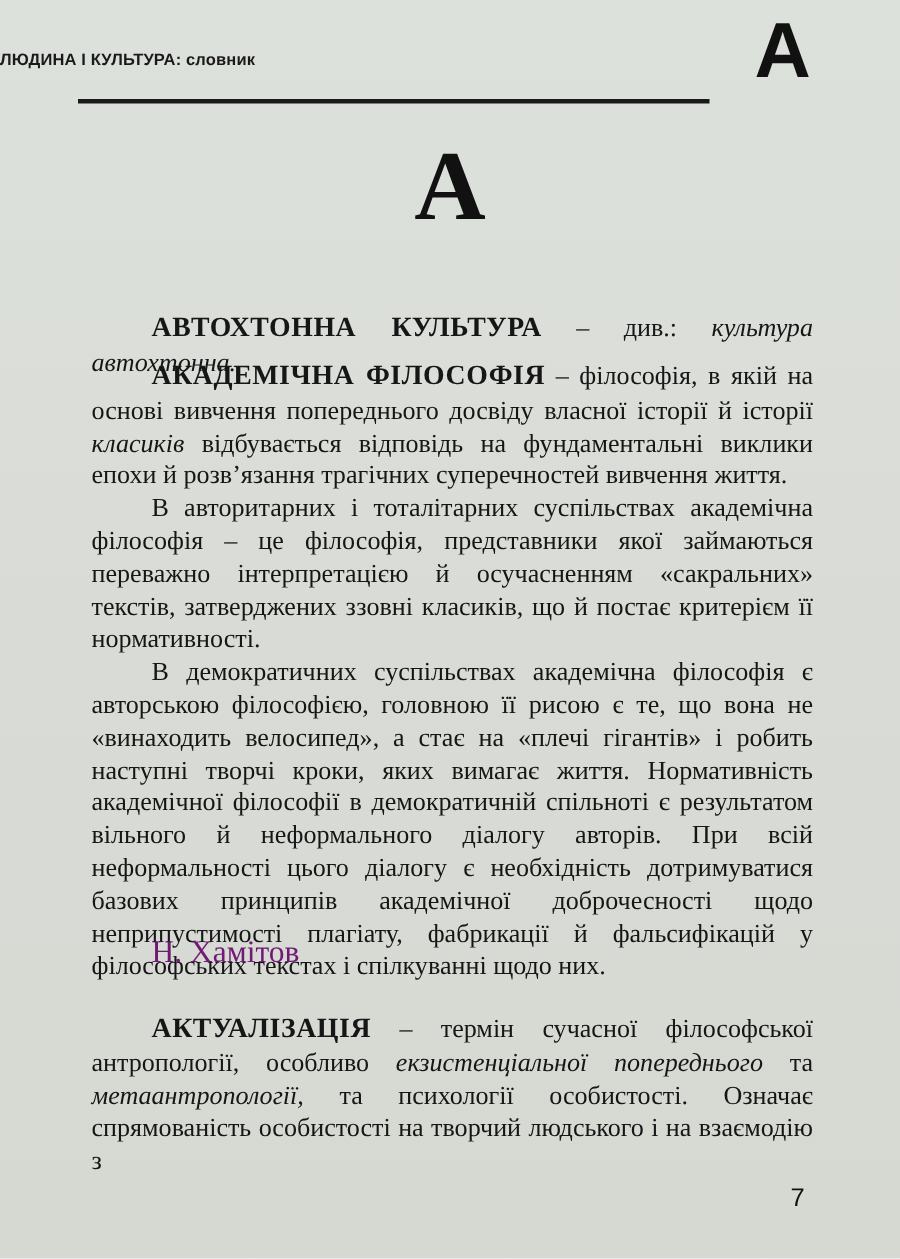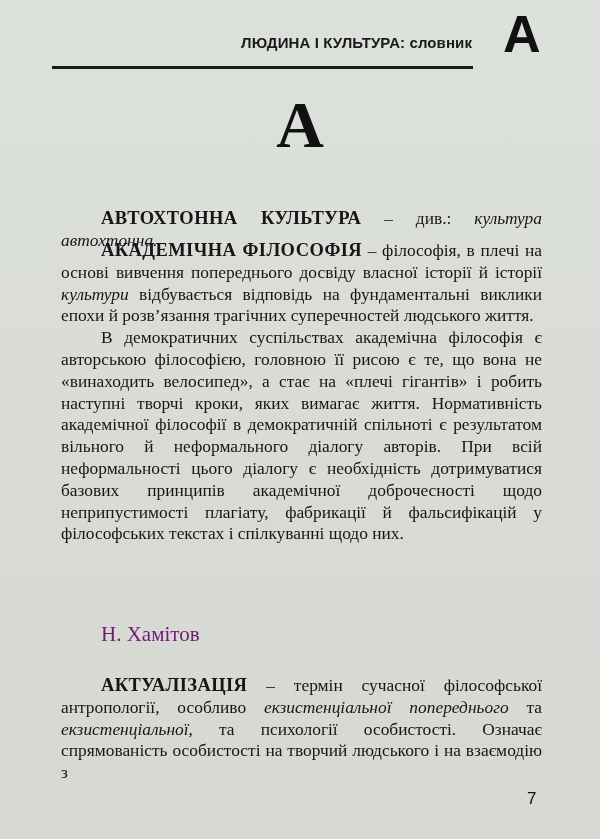--- a/index.html
+++ b/index.html
@@ -6,23 +6,23 @@
     body {
       width: 600px; height: 839px; overflow: hidden;
       background: #dcdfd9;
       background: linear-gradient(180deg, #dde1dc 0%, #d9dcd6 50%, #d6d8d2 100%);
       color: #141414;
       position: relative;
     }
     .page { position: absolute; inset: 0; }
     .running-head {
       position: absolute; left: 0; top: 34px; width: 472px;
-      text-align: right;
+      text-align: left;
       font-family: "Liberation Sans", sans-serif; font-weight: bold;
-      font-size: 15px; letter-spacing: 0.1px; color: #1a1a1a;
+      font-size: 11px; letter-spacing: 0.1px; color: #1a1a1a;
     }
     .head-letter {
       position: absolute; left: 503px; top: 8px;
       font-family: "Liberation Sans", sans-serif; font-weight: bold;
       font-size: 52px; line-height: 52px; color: #111;
     }
     .head-rule {
       position: absolute; left: 52px; top: 66px; width: 421px; height: 3px;
       background: #1a1a1a;
     }
@@ -59,24 +59,25 @@
   <div class="head-letter">А</div>
   <div class="head-rule"></div>
 
   <div class="section-letter">А</div>
 
   <div class="body-text entry1">
     <p><span class="term">АВТОХТОННА КУЛЬТУРА</span><span> – </span><span>див.: </span><span class="it">культура автохтонна.</span></p>
   </div>
 
   <div class="body-text entry2">
-    <p><span class="term">АКАДЕМІЧНА ФІЛОСОФІЯ</span><span> – філософія, в плечі на основі вивчення попереднього досвіду власної історії й історії </span><span class="it">культури</span><span> відбувається відповідь на фундаментальні виклики епохи й розв’язання трагічних суперечностей людського життя.</span></p>
+    <p><span class="term">АКАДЕМІЧНА ФІЛОСОФІЯ</span><span> – філософія, в якій на основі вивчення попереднього досвіду власної історії й історії </span><span class="it">класиків</span><span> відбувається відповідь на фундаментальні виклики епохи й розв’язання трагічних суперечностей вивчення життя.</span></p>
+    <p>В авторитарних і тоталітарних суспільствах академічна філософія – це філософія, представники якої займаються переважно інтерпретацією й осучасненням «сакральних» текстів, затверджених ззовні класиків, що й постає критерієм її нормативності.</p>
     <p>В демократичних суспільствах академічна філософія є авторською філософією, головною її рисою є те, що вона не «винаходить велосипед», а стає на «плечі гігантів» і робить наступні творчі кроки, яких вимагає життя. Нормативність академічної філософії в демократичній спільноті є результатом вільного й неформального діалогу авторів. При всій неформальності цього діалогу є необхідність дотримуватися базових принципів академічної доброчесності щодо неприпустимості плагіату, фабрикації й фальсифікацій у філософських текстах і спілкуванні щодо них.</p>
   </div>
 
   <div class="author">Н. Хамітов</div>
 
   <div class="body-text entry3">
-    <p><span class="term">АКТУАЛІЗАЦІЯ</span><span> – термін сучасної філософської антропології, особливо </span><span class="it">екзистенціальної попереднього</span><span> та </span><span class="it">екзистенціальної,</span><span> та психології особистості. Означає спрямованість особистості на творчий людського і на взаємодію з</span></p>
+    <p><span class="term">АКТУАЛІЗАЦІЯ</span><span> – термін сучасної філософської антропології, особливо </span><span class="it">екзистенціальної попереднього</span><span> та </span><span class="it">метаантропології,</span><span> та психології особистості. Означає спрямованість особистості на творчий людського і на взаємодію з</span></p>
   </div>
 
   <div class="page-number">7</div>
 </div>
 
 </body></html>

